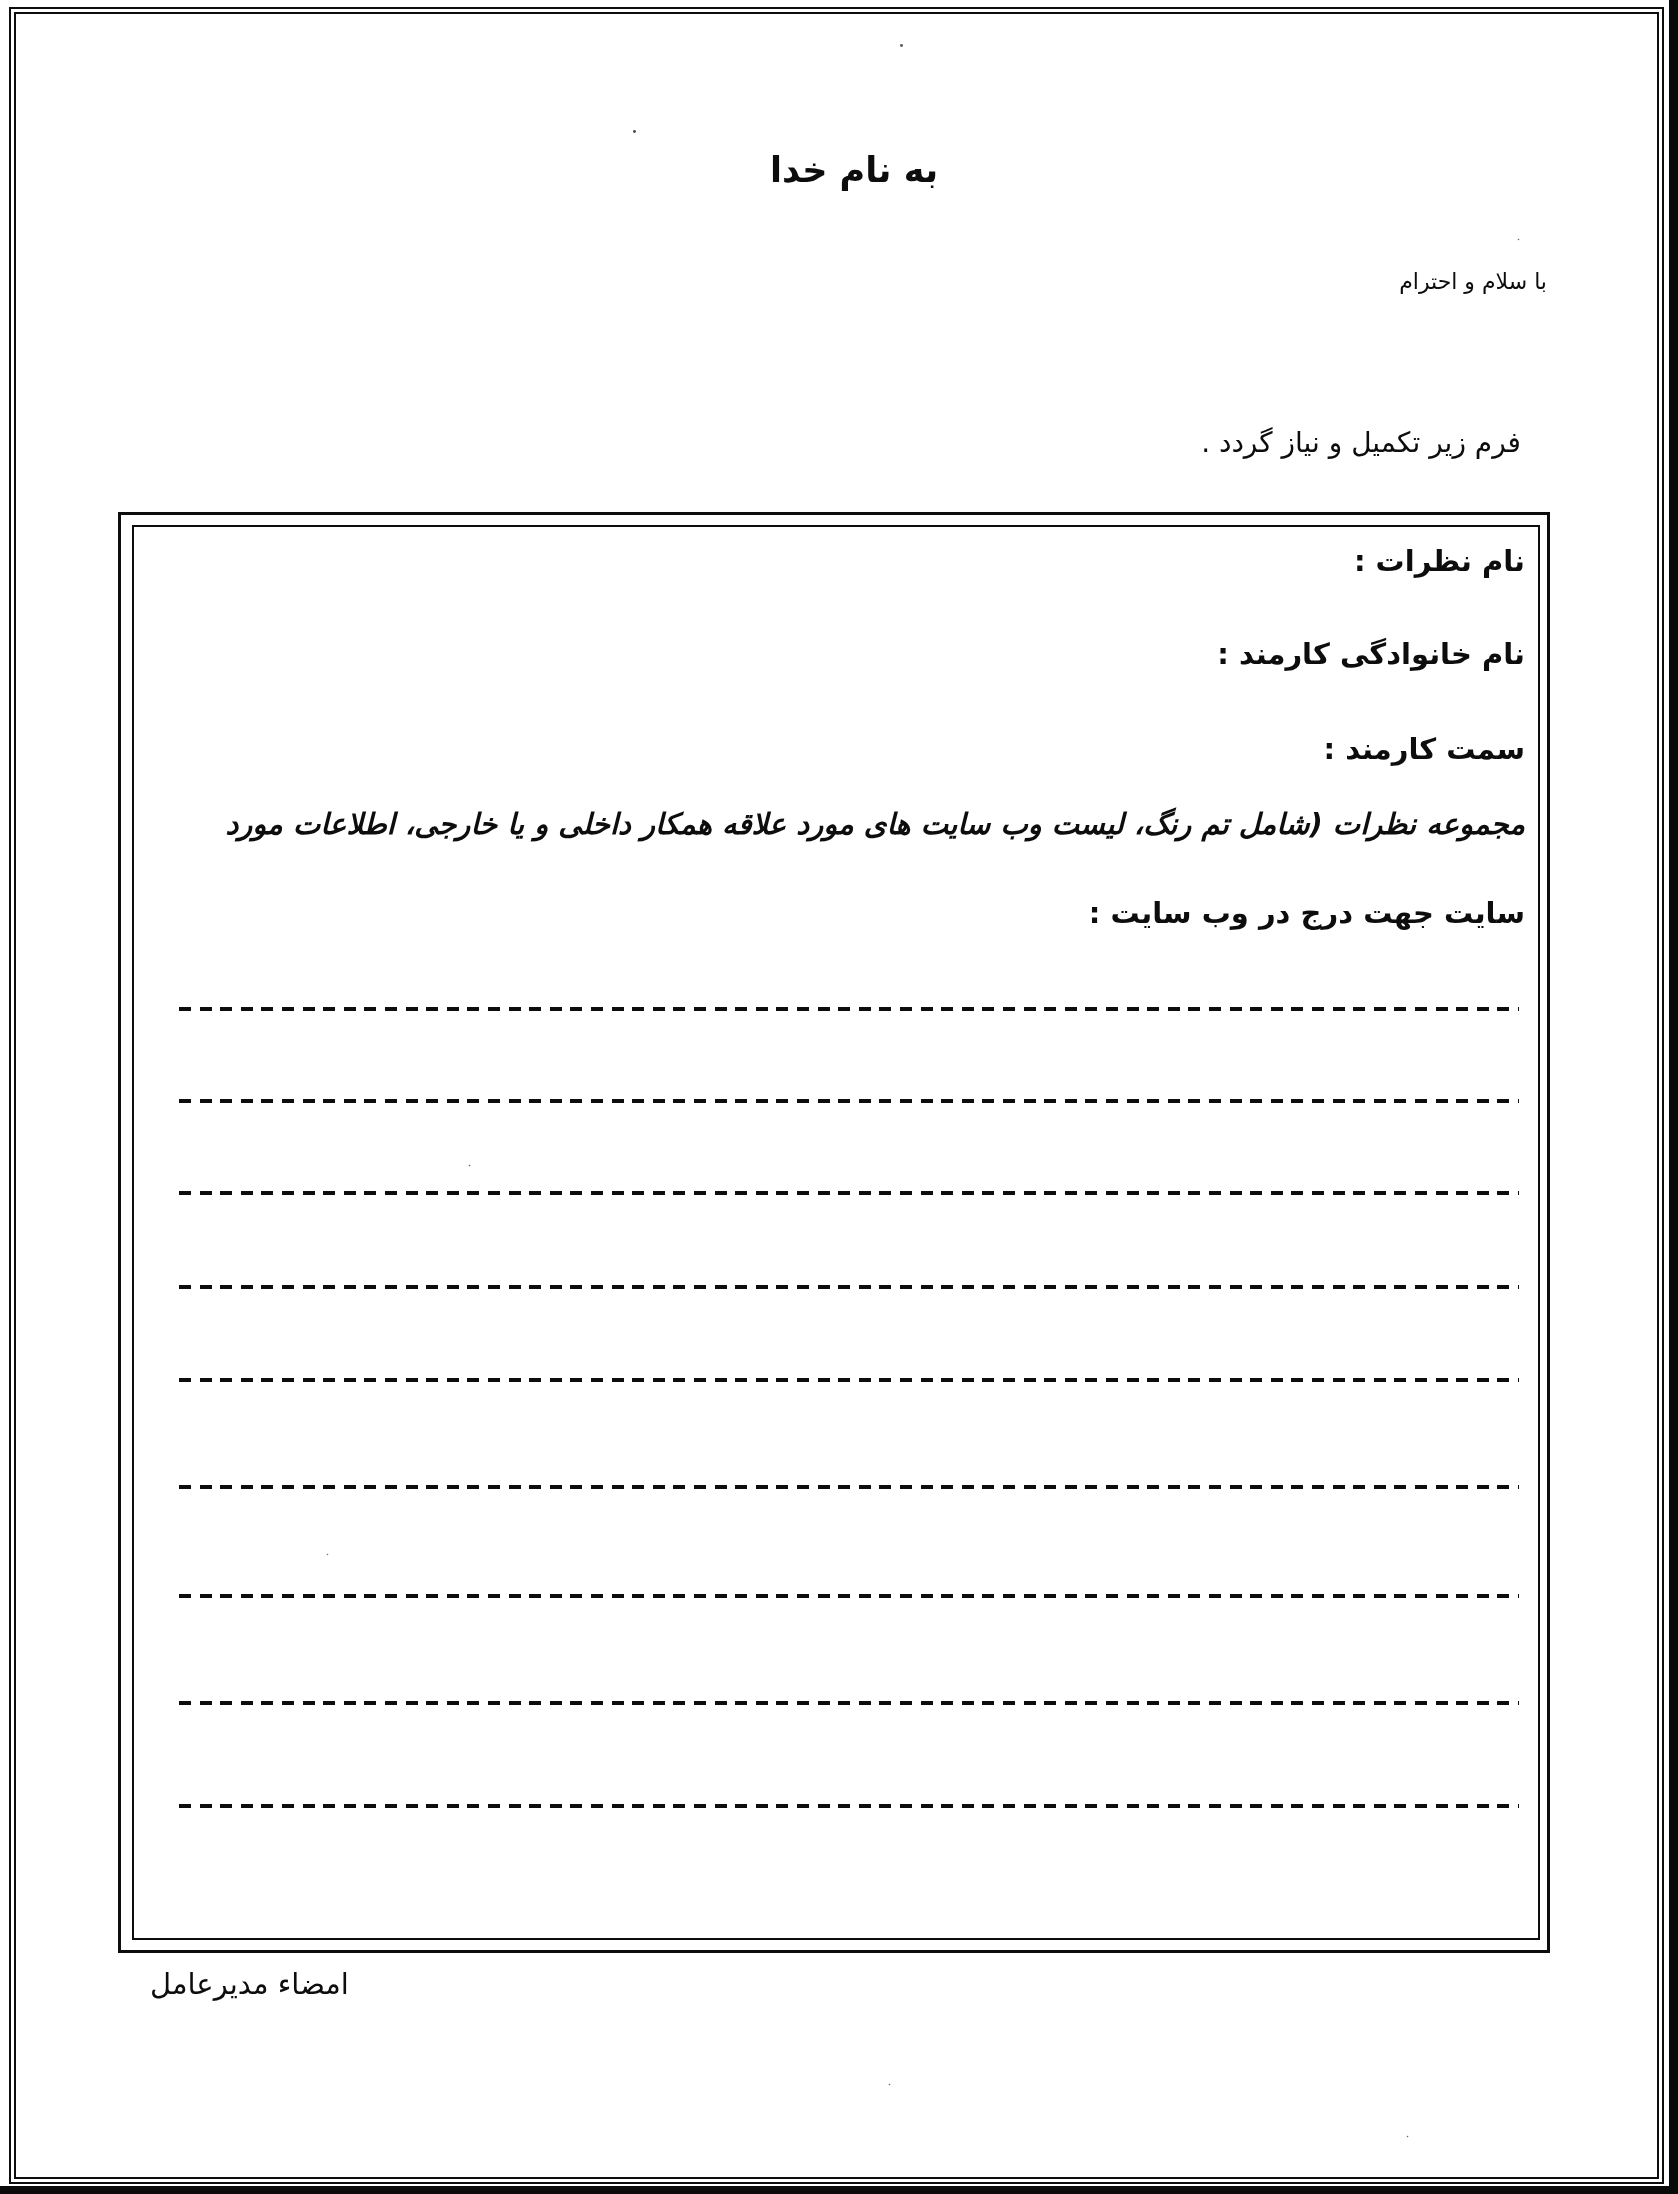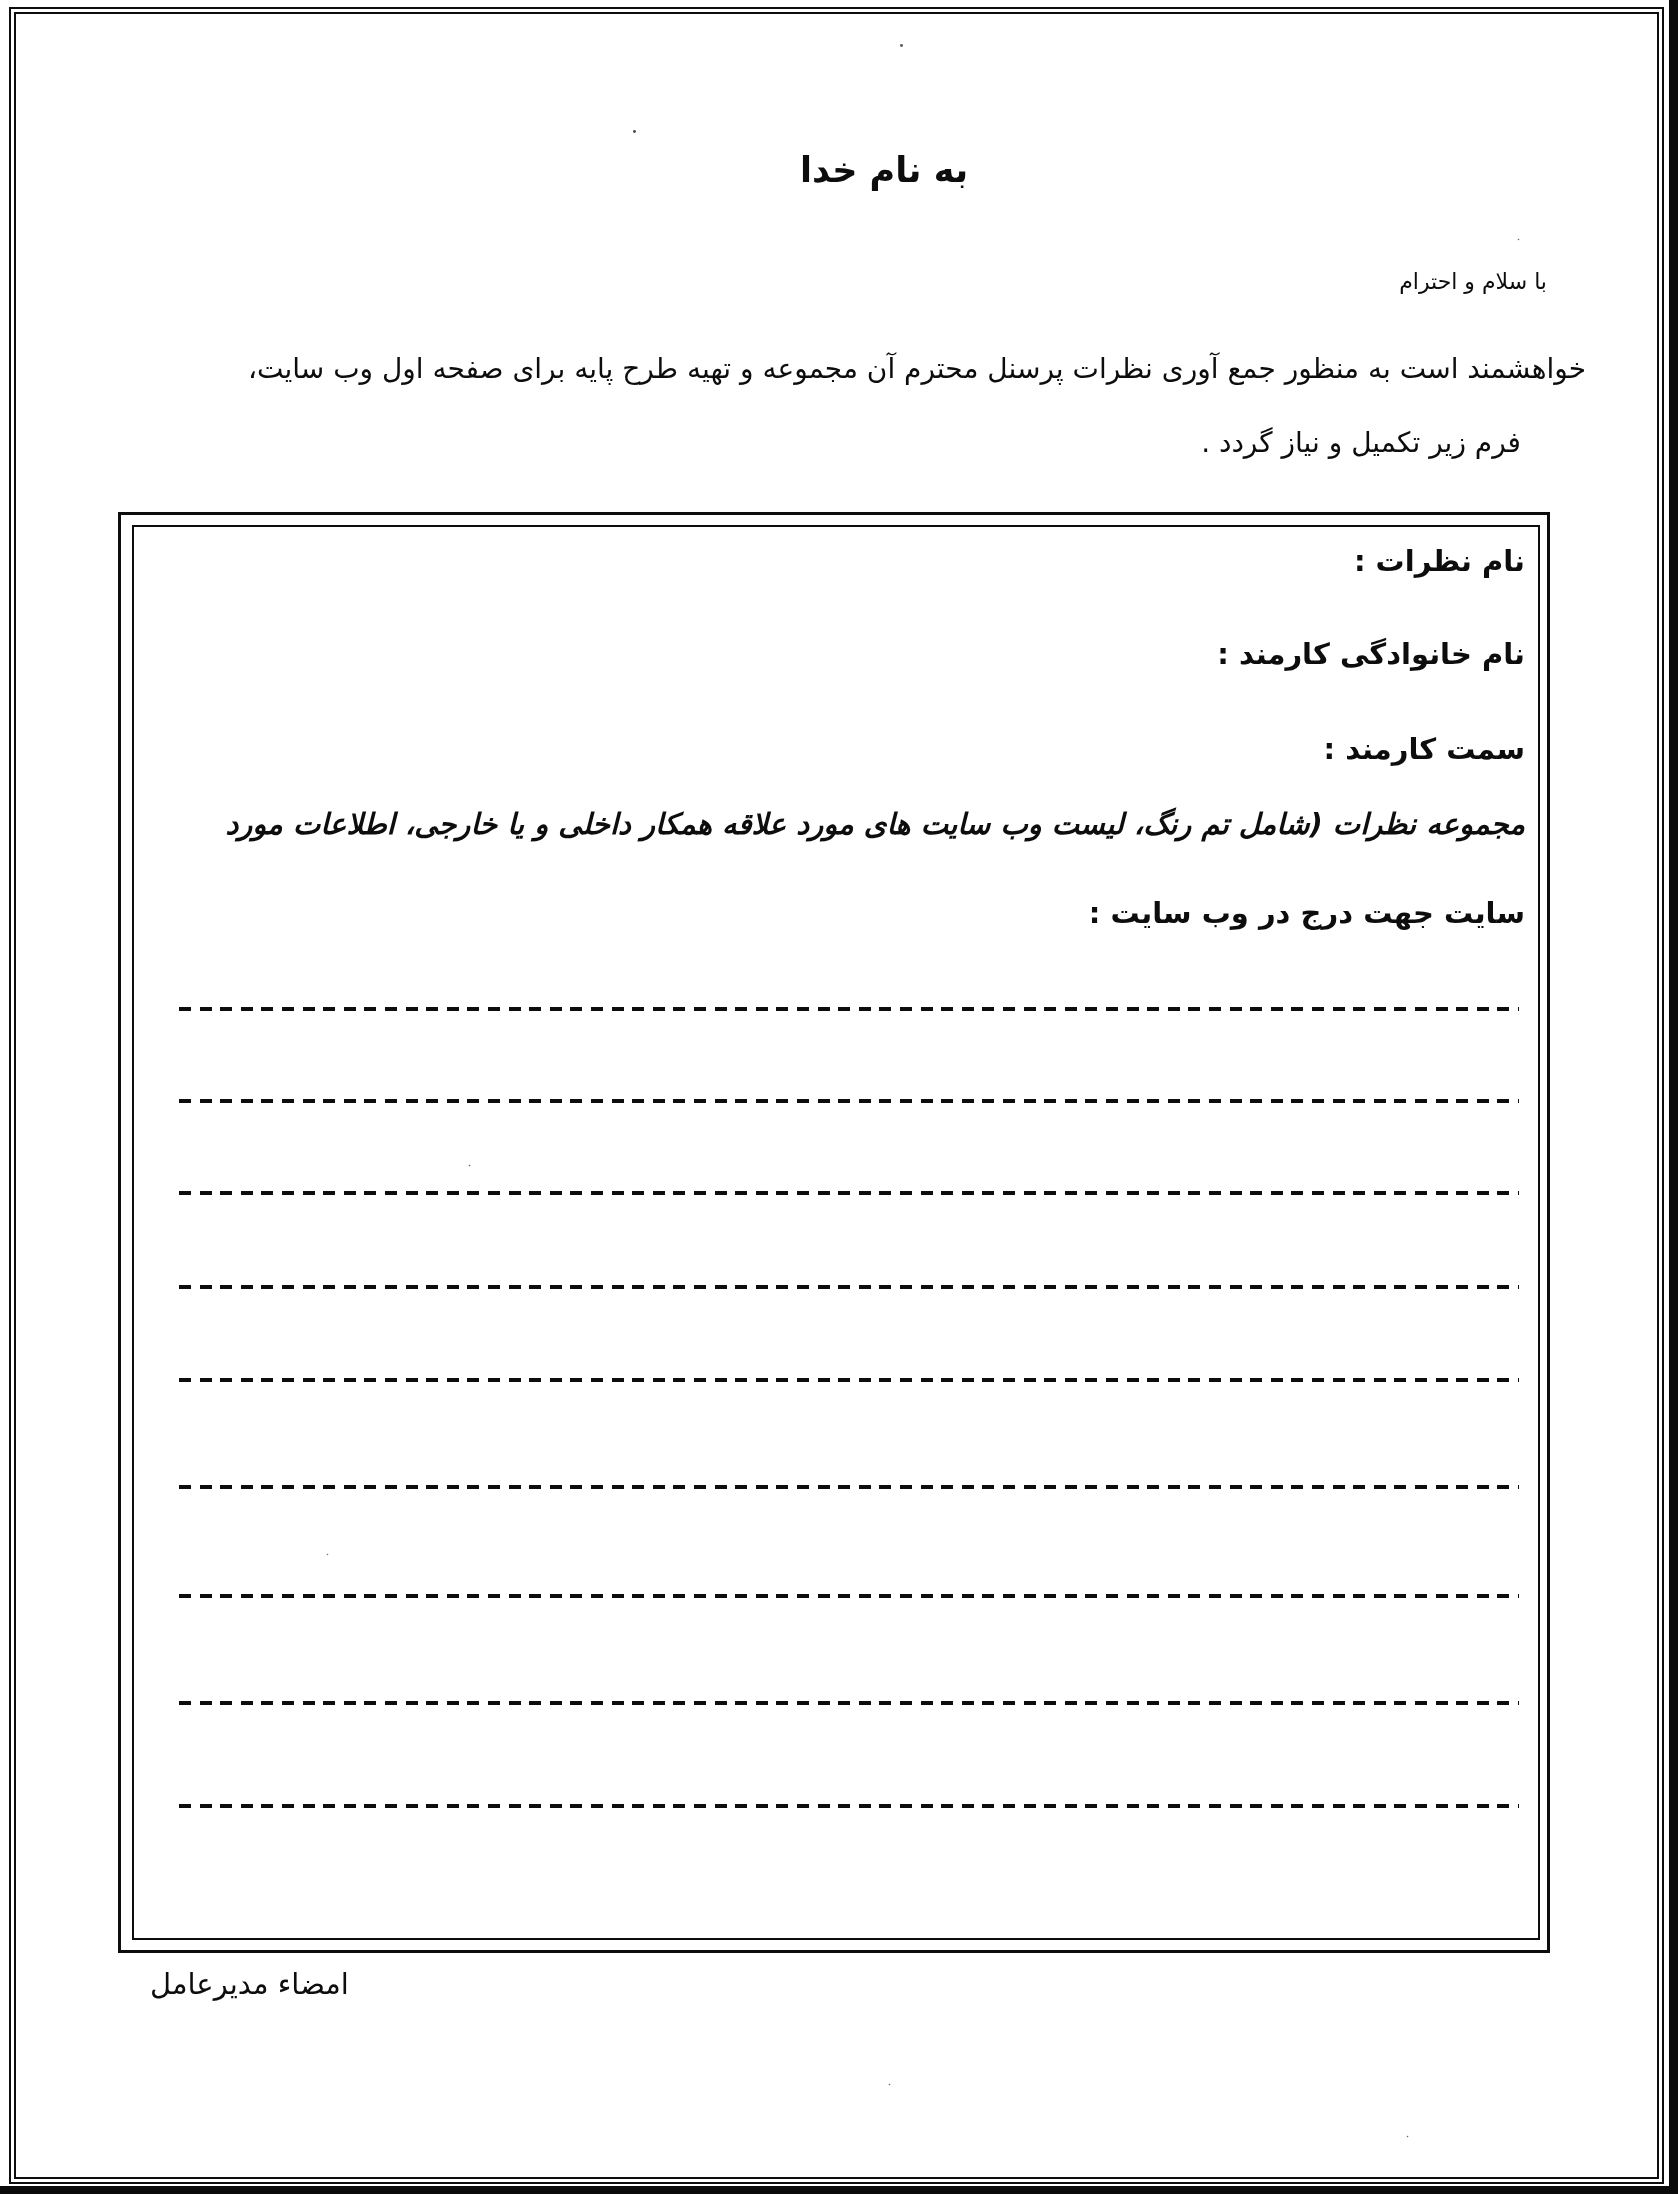--- a/index.html
+++ b/index.html
@@ -21,21 +21,21 @@
     position:absolute;left:13.5px;top:12px;right:19px;bottom:15px;
     border:2.8px solid #0d0d0d;
   }
   
   .scan-edge-right{position:absolute;top:0;right:0;width:9.2px;height:100%;background:#0a0a0a;}
   .scan-edge-bottom{position:absolute;left:0;bottom:0;width:100%;height:7.8px;background:#0a0a0a;}
 
   .rtl{direction:rtl;unicode-bidi:isolate;white-space:nowrap;}
 
   .title{
-    position:absolute;top:150px;left:884px;transform:translateX(-50%);
+    position:absolute;top:150px;left:854px;transform:translateX(-50%);
     font-size:35px;font-weight:bold;letter-spacing:0.7px;
   }
   .greeting{
     position:absolute;top:269px;right:131px;
     font-size:22px;font-weight:normal;
   }
   .intro1{
     position:absolute;top:352px;right:92px;
     font-size:28px;font-weight:normal;
   }
@@ -90,21 +90,20 @@
   <div class="frame-outer"></div>
   <div class="frame-inner"></div>
   <div class="scan-edge-right"></div>
   <div class="scan-edge-bottom"></div>
   <div class="specks"></div>
 
   <div class="title rtl">به نام خدا</div>
 
   <div class="greeting rtl">با سلام و احترام</div>
 
-  <div class="intro1 rtl">خواهشمند است به منظور جمع آوری نظرات پرسنل محترم آن مجموعه و تهیه طرح پایه برای صفحه اول وب سایت،</div>
   <div class="intro2 rtl">فرم  زیر تکمیل و نیاز گردد .</div>
 
   <div class="form-box-outer"></div>
   <div class="form-box-inner"></div>
 
   <div class="field-label f1 rtl">نام نظرات :</div>
   <div class="field-label f2 rtl">نام خانوادگی کارمند :</div>
   <div class="field-label f3 rtl">سمت کارمند :</div>
   <div class="field-label f4 rtl">مجموعه نظرات (شامل تم رنگ، لیست وب سایت های مورد علاقه همکار داخلی و یا خارجی، اطلاعات مورد</div>
   <div class="field-label f5 rtl">سایت جهت درج در وب سایت :</div>

